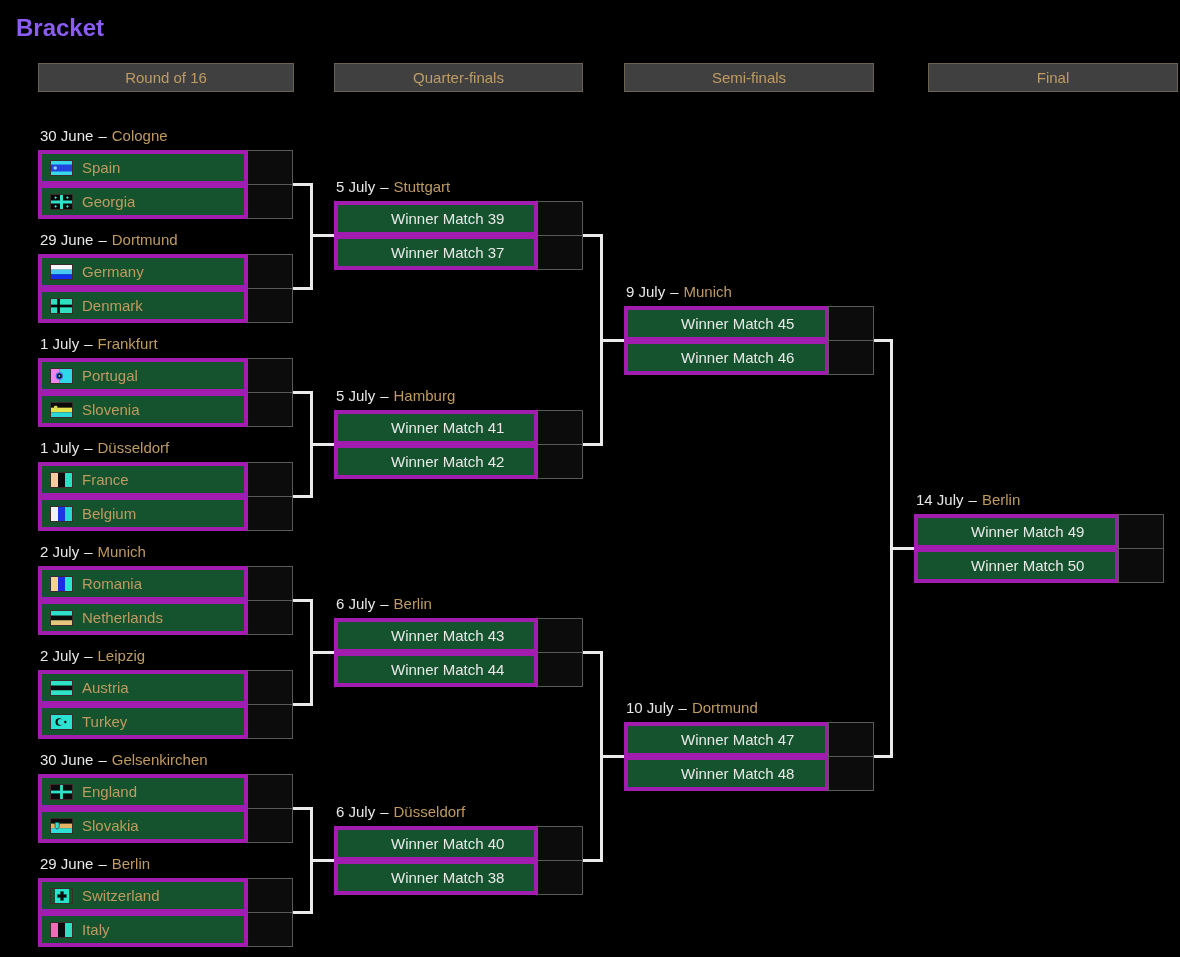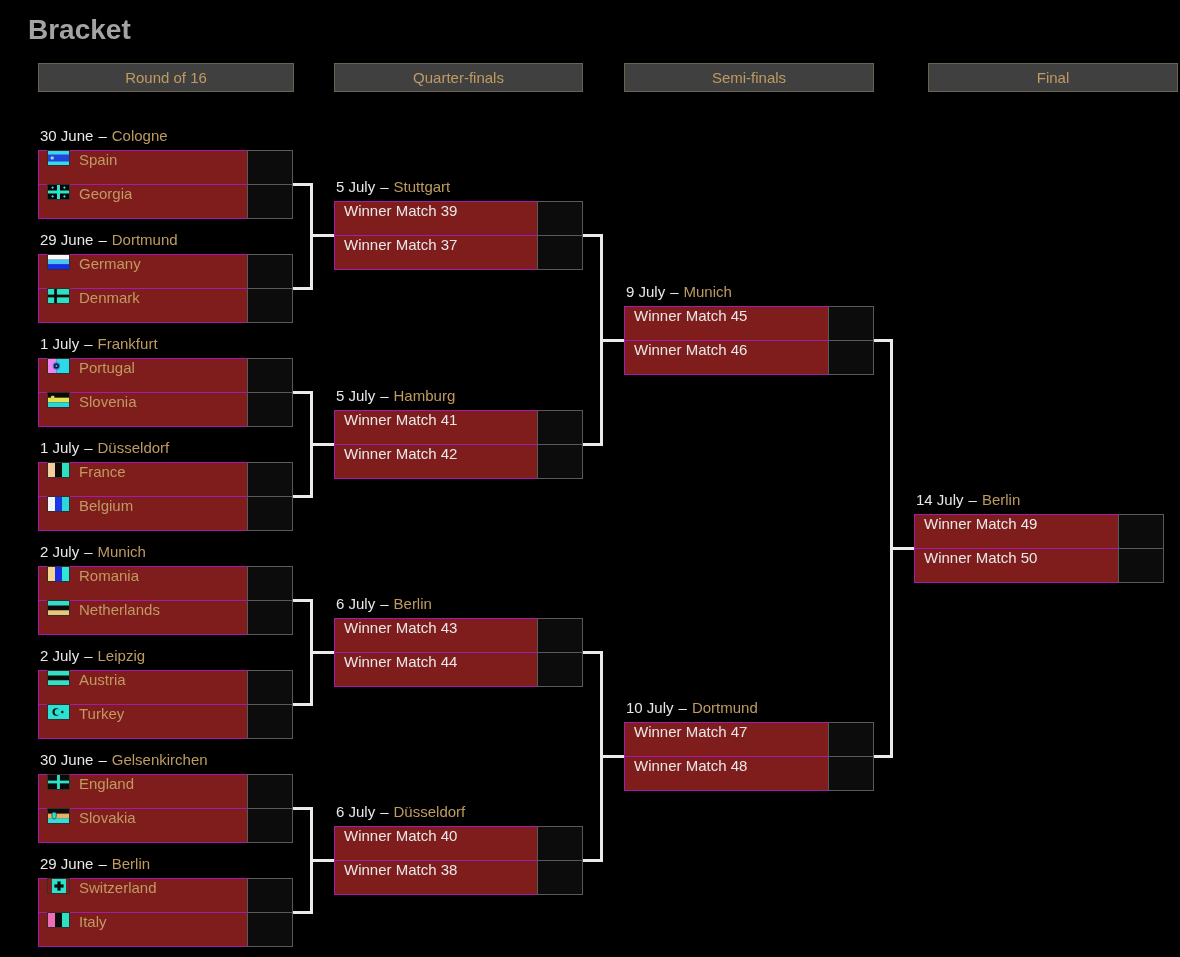--- a/index.html
+++ b/index.html
@@ -1,35 +1,35 @@
 <!DOCTYPE html>
 <html><head>
 <meta charset="utf-8">
 <style>
   html,body{margin:0;padding:0;background:#000;}
   body{width:1180px;height:957px;position:relative;overflow:hidden;
        font-family:"Liberation Sans",sans-serif;}
-  .title{position:absolute;left:28px;top:14px;font-size:28px;font-weight:bold;color:#a3a3a3;}
+  .title{position:absolute;left:16px;top:14px;font-size:24px;font-weight:bold;color:#8b5cf6;}
   .round-header{position:absolute;top:63px;height:29px;box-sizing:border-box;
        border:1px solid #6b6253;background:#404040;color:#bf9b62;font-size:15px;
        display:flex;align-items:center;justify-content:center;}
   .match{position:absolute;}
   .match-date{position:absolute;top:0;left:2px;height:19px;font-size:15px;color:#e8e8e8;white-space:nowrap;text-align:center;}
   .match-date .city{color:#bf9b62;}
   .match-date .sep{margin:0 5px;color:#e8e8e8;}
   .rows{position:absolute;top:23px;left:0;right:0;}
   .slot-row{display:flex;height:35px;}
   .slot-row + .slot-row{margin-top:-1px;}
-  .namebox{flex:1;box-sizing:border-box;border:1px solid #a21caf;background:#7f1d1d;
-       display:flex;align-items:flex-start;padding-left:9px;gap:10px;min-width:0;}
+  .namebox{flex:1;box-sizing:border-box;border:4px solid #a21caf;background:#14532d;
+       display:flex;align-items:center;padding-left:9px;gap:10px;min-width:0;}
   .scorebox{width:46px;box-sizing:border-box;border:1px solid #595959;background:#0c0c0c;
        margin-left:-1px;display:flex;align-items:center;justify-content:center;
        color:#e8e8e8;font-size:15px;}
   .team-name{color:#bf9b62;font-size:15px;white-space:nowrap;overflow:hidden;}
-  .placeholder .team-name{color:#e8e8e8;}
+  .placeholder .team-name{color:#e8e8e8;margin-left:44px;}
   .flag{width:21px;height:14px;flex:0 0 auto;display:flex;align-items:center;justify-content:center;
        outline:1px solid #3a2c2c;}
   .flag svg{display:block;width:21px;height:14px;}
   .flag svg.sq{width:14px;}
   .connector{position:absolute;background:#ebebeb;}
 </style>
 </head>
 <body>
 
 <div class="title">Bracket</div>

